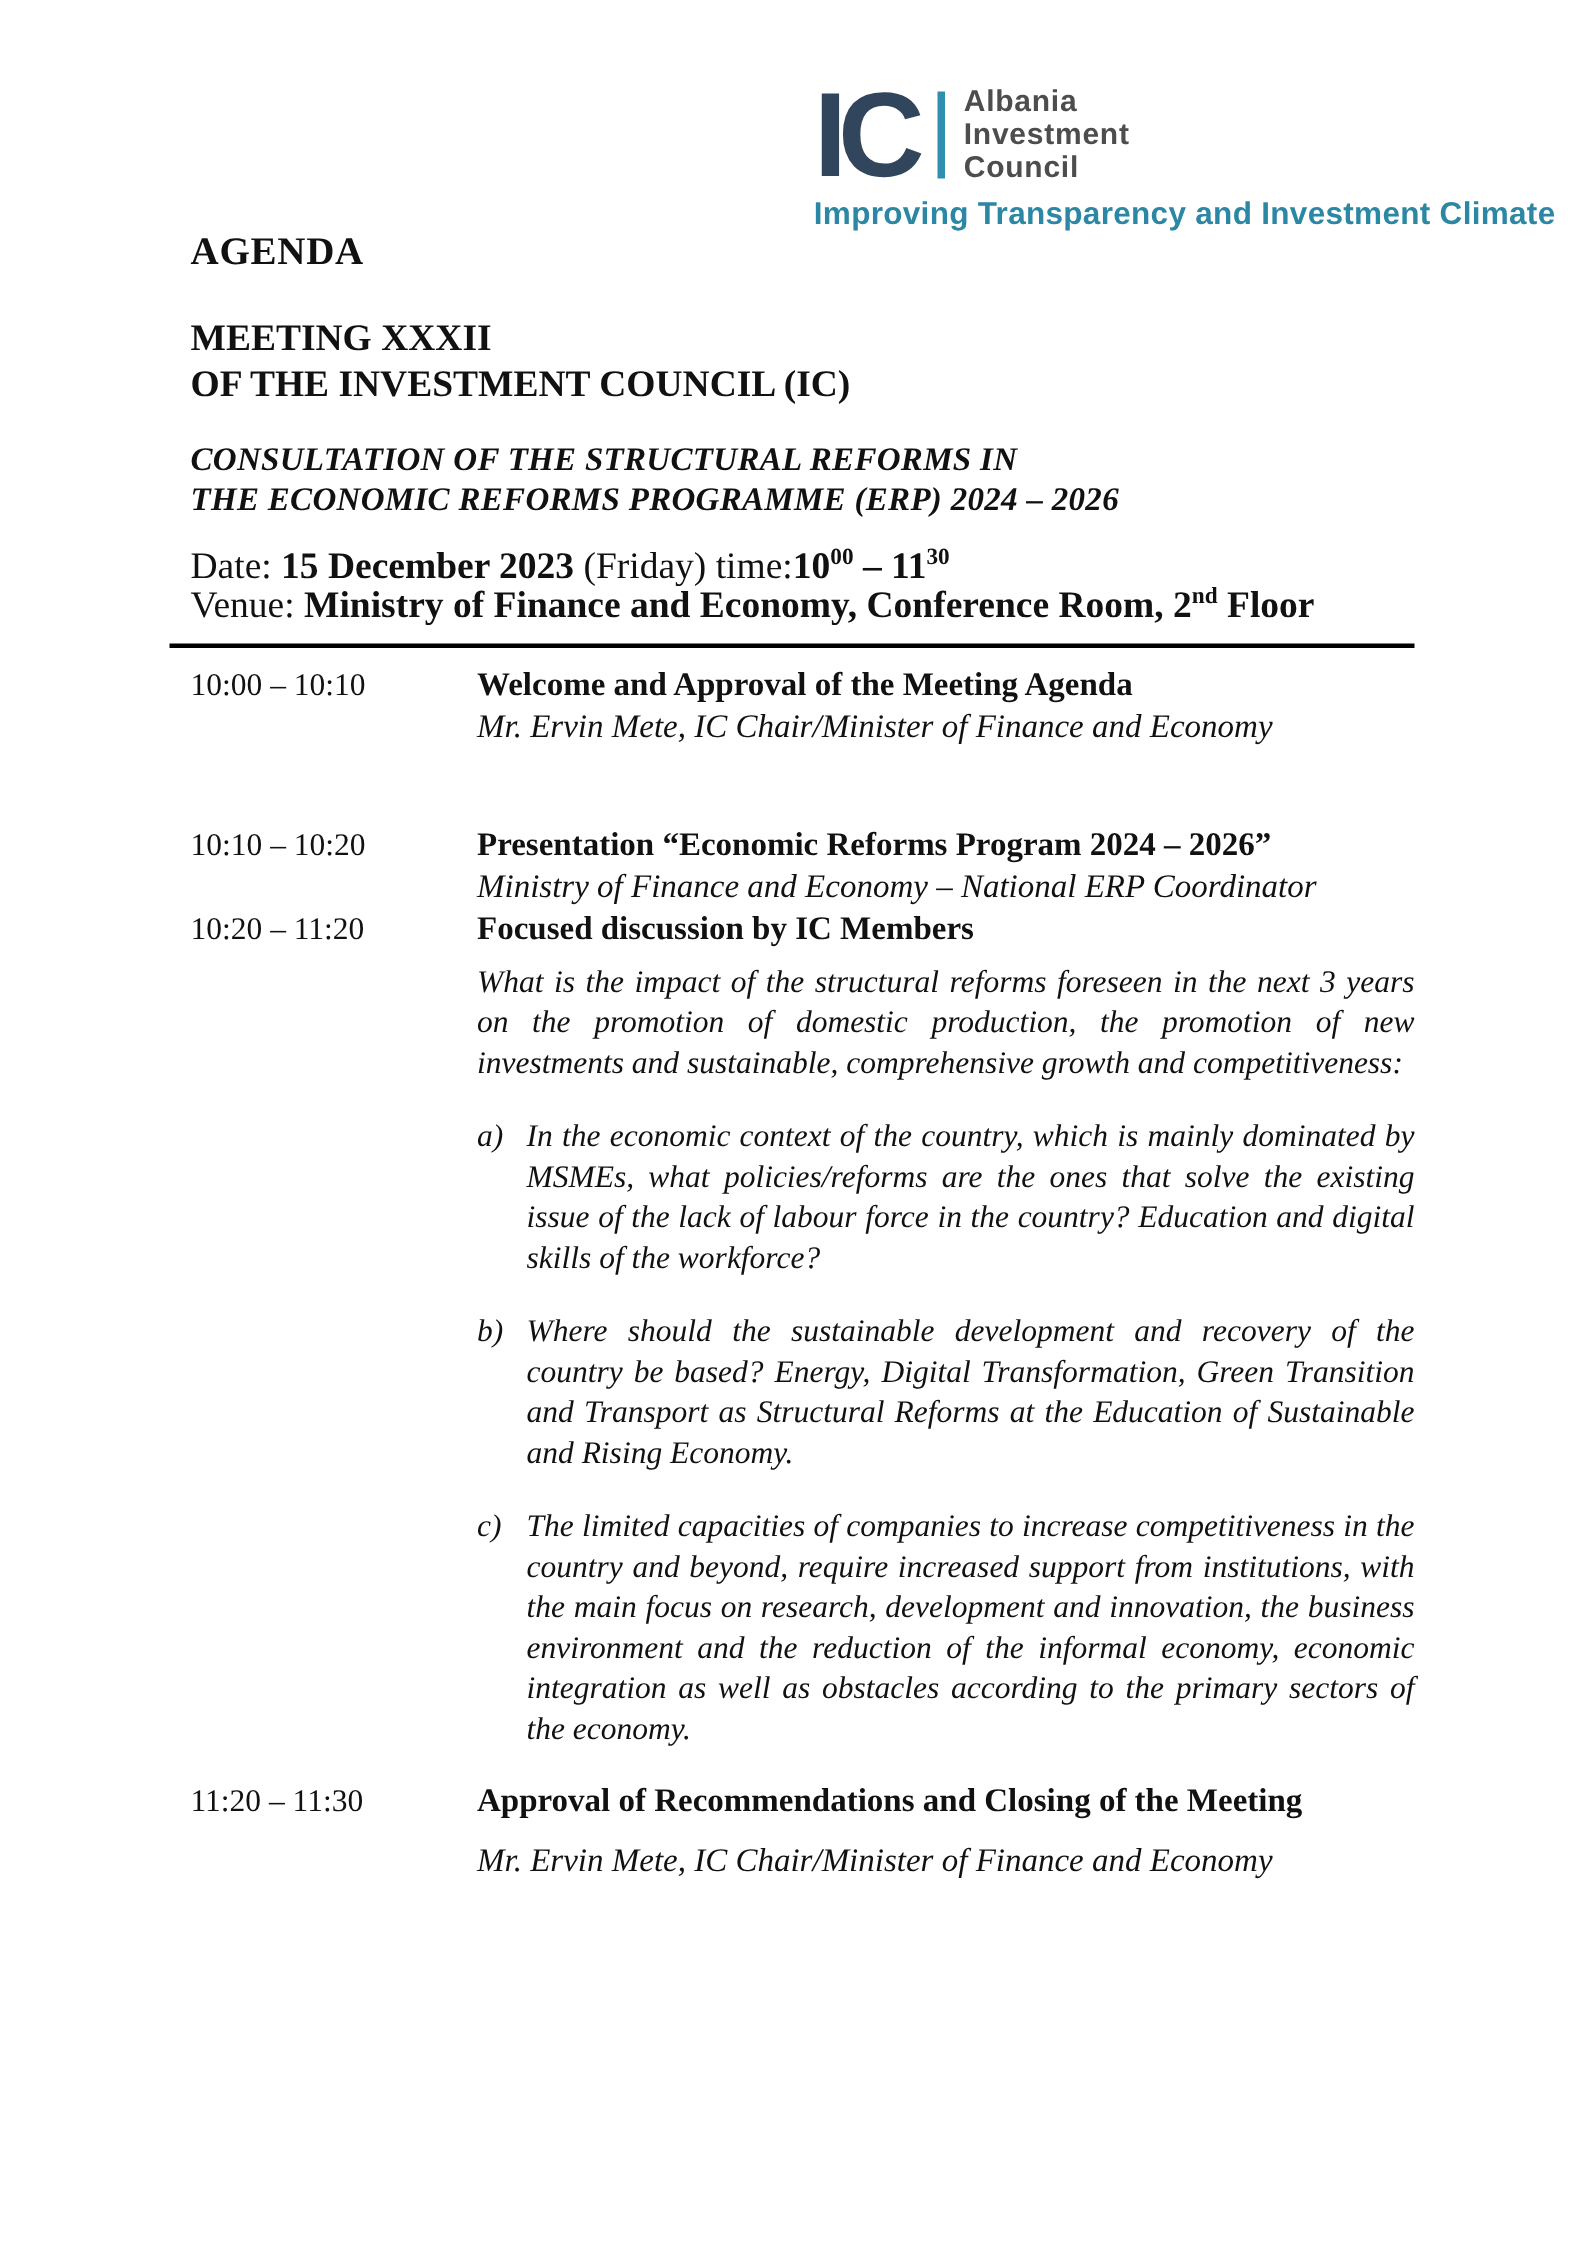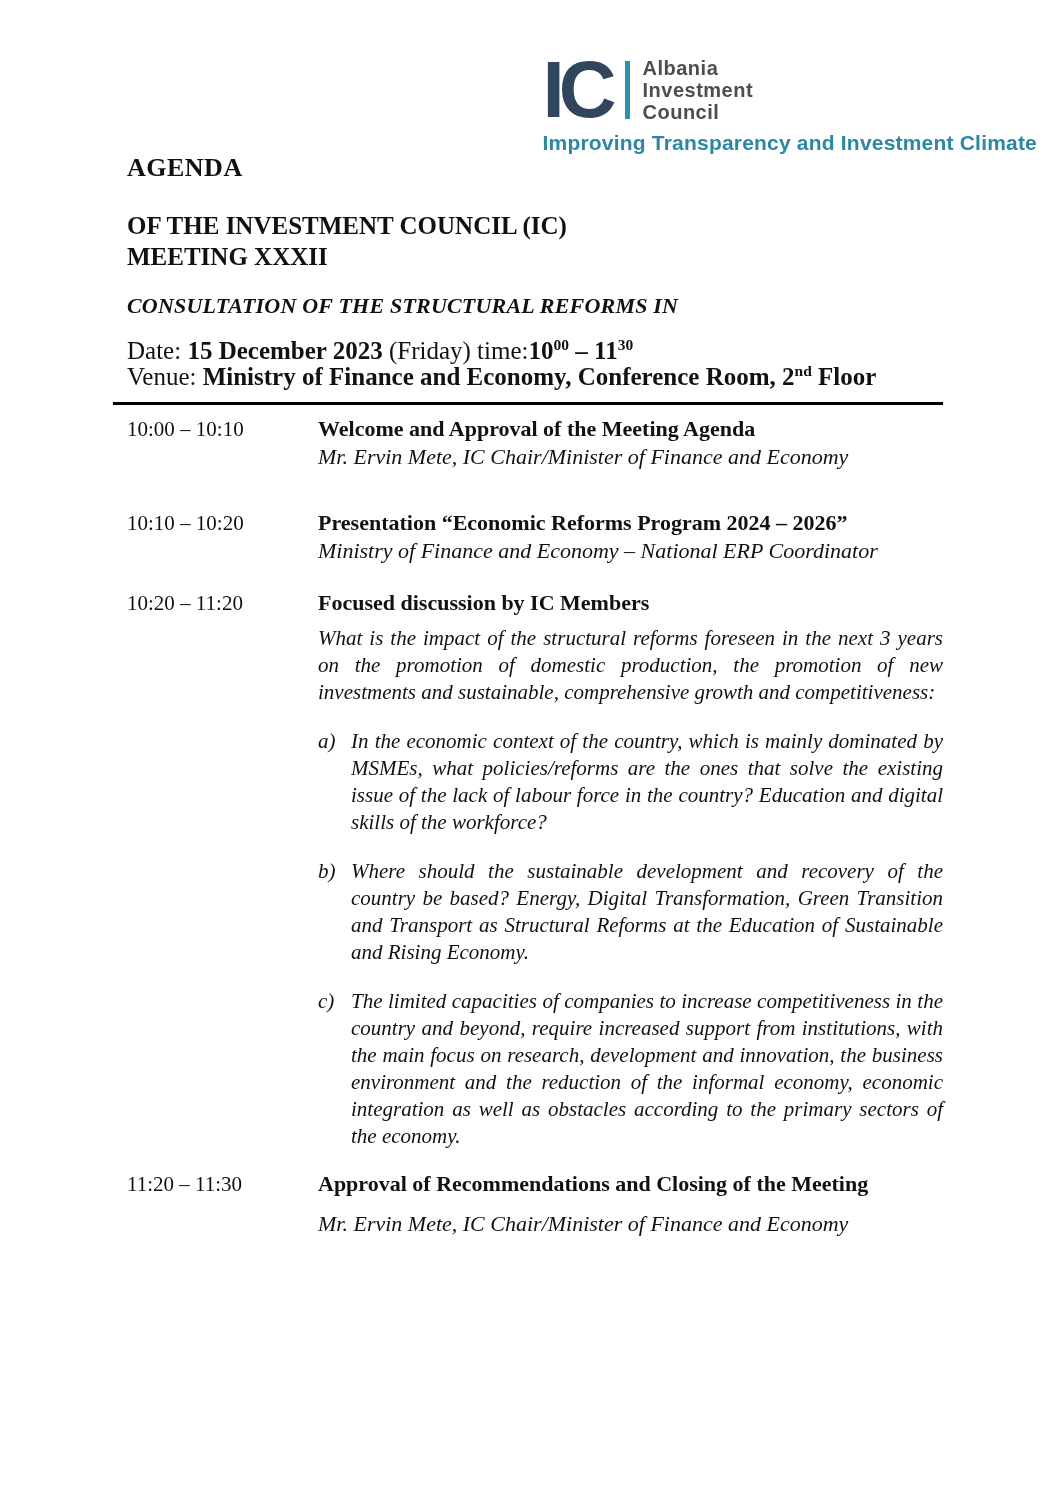--- a/index.html
+++ b/index.html
@@ -36,22 +36,22 @@
   sup.sp { font-size: 0.62em; vertical-align: super; line-height: 0; }
 
   .rule { margin-top: 12px; margin-left: -14px; height: 3px; background: #000000; }
 
   
   .item { display: flex; }
   .item .time { width: 191px; flex: 0 0 191px; font-size: 21px; line-height: 28px; }
   .item .body { flex: 1; font-size: 22px; line-height: 28px; }
   .item-title { font-weight: bold; }
   .speaker { font-style: italic; }
-  .m-item2 { margin-top: 38px; }
-  .m-item3 { margin-top: 24px; }
+  .m-item2 { margin-top: 51px; }
+  .m-item3 { }
   .m-item4 { margin-top: 20px; }
   .intro {
     margin: 8px 0 0 191px; font-size: 21px; line-height: 27px;
     font-style: italic; text-align: justify;
   }
   .point { display: flex; margin: 22px 0 0 191px; font-style: italic; font-size: 21px; line-height: 27px; }
   .point .pl { width: 33px; flex: 0 0 33px; }
   .point .pt { flex: 1; text-align: justify; }
   .speaker-gap { margin-top: 12px; }
 </style>
@@ -69,26 +69,27 @@
         <div>Investment</div>
         <div>Council</div>
       </div>
     </div>
     <div class="logo-tagline">Improving Transparency and Investment Climate</div>
   </div>
 
   <div class="agenda-title t-center">AGENDA</div>
 
   <div class="meeting-title t-center">
+    <div>MEETING XXXII</div>
     <div>OF THE INVESTMENT COUNCIL (IC)</div>
-    <div>MEETING XXXII</div>
   </div>
 
   <div class="subject t-center">
     <div>CONSULTATION OF THE STRUCTURAL REFORMS IN</div>
+    <div>THE ECONOMIC REFORMS PROGRAMME (ERP) 2024 – 2026</div>
   </div>
 
   <div class="when-where t-center">
     <div><span>Date: </span><span class="b">15 December 2023</span><span> (Friday) time:</span><span class="b"><span>10</span><sup class="sp">00</sup><span> – </span><span>11</span><sup class="sp">30</sup></span></div>
     <div><span>Venue: </span><span class="b"><span>Ministry of Finance and Economy, Conference Room, 2</span><sup class="sp">nd</sup><span> Floor</span></span></div>
   </div>
 
   <div class="rule"></div>
 
   <div class="item" style="margin-top:10px">

